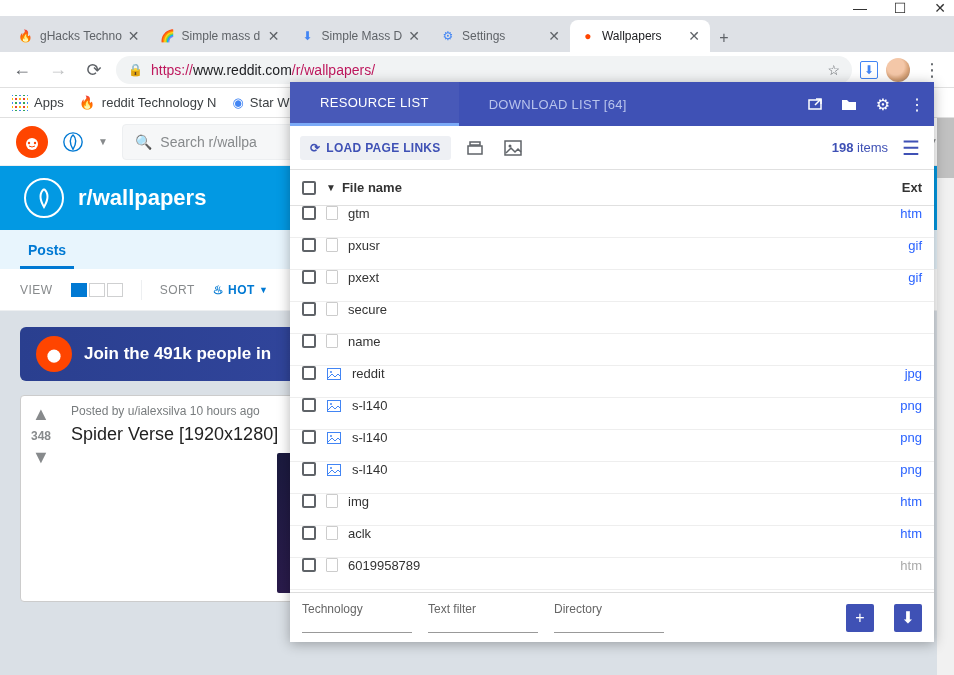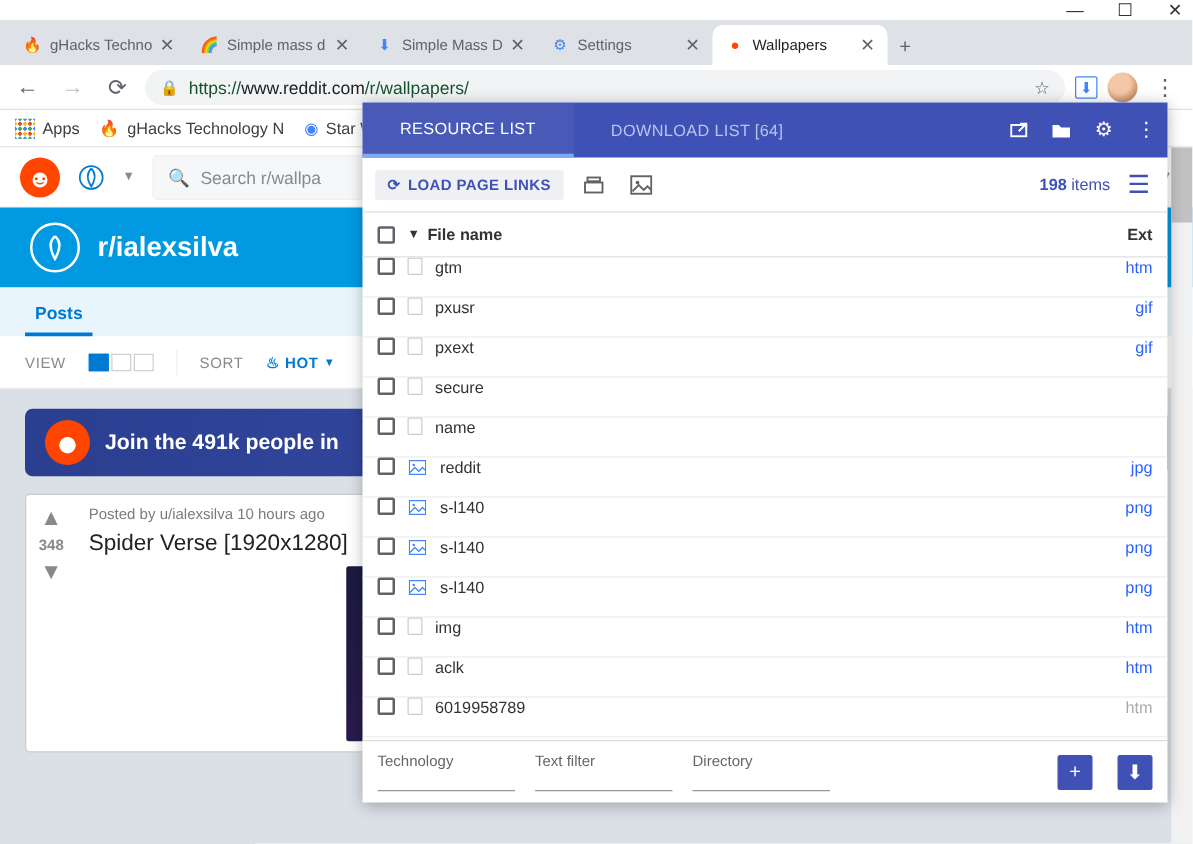--- a/index.html
+++ b/index.html
@@ -17,21 +17,21 @@
 .tab .title { white-space: nowrap; overflow: hidden; text-overflow: ellipsis; flex: 1; }
 .tab .close { font-size: 14px; color: #5f6368; flex-shrink: 0; }
 .newtab { width: 28px; height: 28px; display: flex; align-items:center; justify-content:center; font-size: 16px; color: #5f6368; }
 
 
 .addr-row { height: 36px; background: #fff; display: flex; align-items: center; padding: 0 8px; gap: 8px; border-bottom: 1px solid #e0e0e0; }
 .nav-icon { width: 28px; height: 28px; display:flex; align-items:center; justify-content:center; color: #5f6368; font-size: 18px; border-radius: 50%; }
 .addr-bar { flex: 1; height: 28px; background: #f1f3f4; border-radius: 14px; display: flex; align-items: center; padding: 0 12px; gap: 8px; font-size: 14px; color: #202124; }
 .addr-bar .lock { color: #5f6368; font-size: 12px; }
 .addr-bar .url { flex: 1; }
-.addr-bar .url .muted { color: #14532d; }
+.addr-bar .url .muted { color: #be185d; }
 .ext-icon { width: 24px; height: 24px; display:flex; align-items:center; justify-content:center; }
 .avatar { width: 24px; height: 24px; border-radius: 50%; background: radial-gradient(circle at 40% 35%, #f4c7a8 40%, #d9a47a 60%, #8a6a52 100%); }
 
 
 .bm-bar { height: 30px; background: #fff; display: flex; align-items: center; padding: 0 12px; gap: 16px; border-bottom: 1px solid #e0e0e0; font-size: 13px; color: #3c4043;}
 .bm-item { display: flex; align-items: center; gap: 6px; }
 .apps-grid { width:16px; height:16px; background-image: radial-gradient(circle, #ea4335 1.5px, transparent 1.5px), radial-gradient(circle, #fbbc04 1.5px, transparent 1.5px), radial-gradient(circle, #34a853 1.5px, transparent 1.5px), radial-gradient(circle, #4285f4 1.5px, transparent 1.5px); background-size: 8px 8px; background-position: 0 0, 4px 0, 0 4px, 4px 4px; }
 
 
 .reddit-hdr { height: 48px; background: #fff; display: flex; align-items:center; padding: 0 16px; gap: 14px; border-bottom: 1px solid #edeff1; }
@@ -170,21 +170,21 @@
   <div class="nav-icon">⋮</div>
 </div>
 
 <div class="bm-bar">
   <div class="bm-item">
       <div class="apps-grid"></div>
       <span>Apps</span>
     </div>
   <div class="bm-item">
       <span>🔥</span>
-      <span>gHacks Technology N</span>
+      <span>reddit Technology N</span>
     </div>
   <div class="bm-item">
       <span style="color:#4285f4">◉</span>
       <span>Star W</span>
     </div>
 </div>
 
 <div class="reddit-hdr">
   <div class="reddit-logo">
     <svg width="20" height="20" viewBox="0 0 20 20">
@@ -210,21 +210,21 @@
     <span style="font-size:10px">▼</span>
   </div>
 </div>
 
 <div class="sr-banner">
   <div class="ic">
     <svg width="24" height="24" viewBox="0 0 24 24">
         <path d="M12 3 Q5 9 12 21 Q19 9 12 3" fill="none" stroke="#fff" stroke-width="2"></path>
       </svg>
   </div>
-  <h1>r/ialexsilva</h1>
+  <h1>r/wallpapers</h1>
 </div>
 
 <div class="posts-nav">
   <div class="tab-p">Posts</div>
 </div>
 
 <div class="sort-row">
   <span>VIEW</span>
   <div class="view-cards">
     <div class="vc active"></div>

